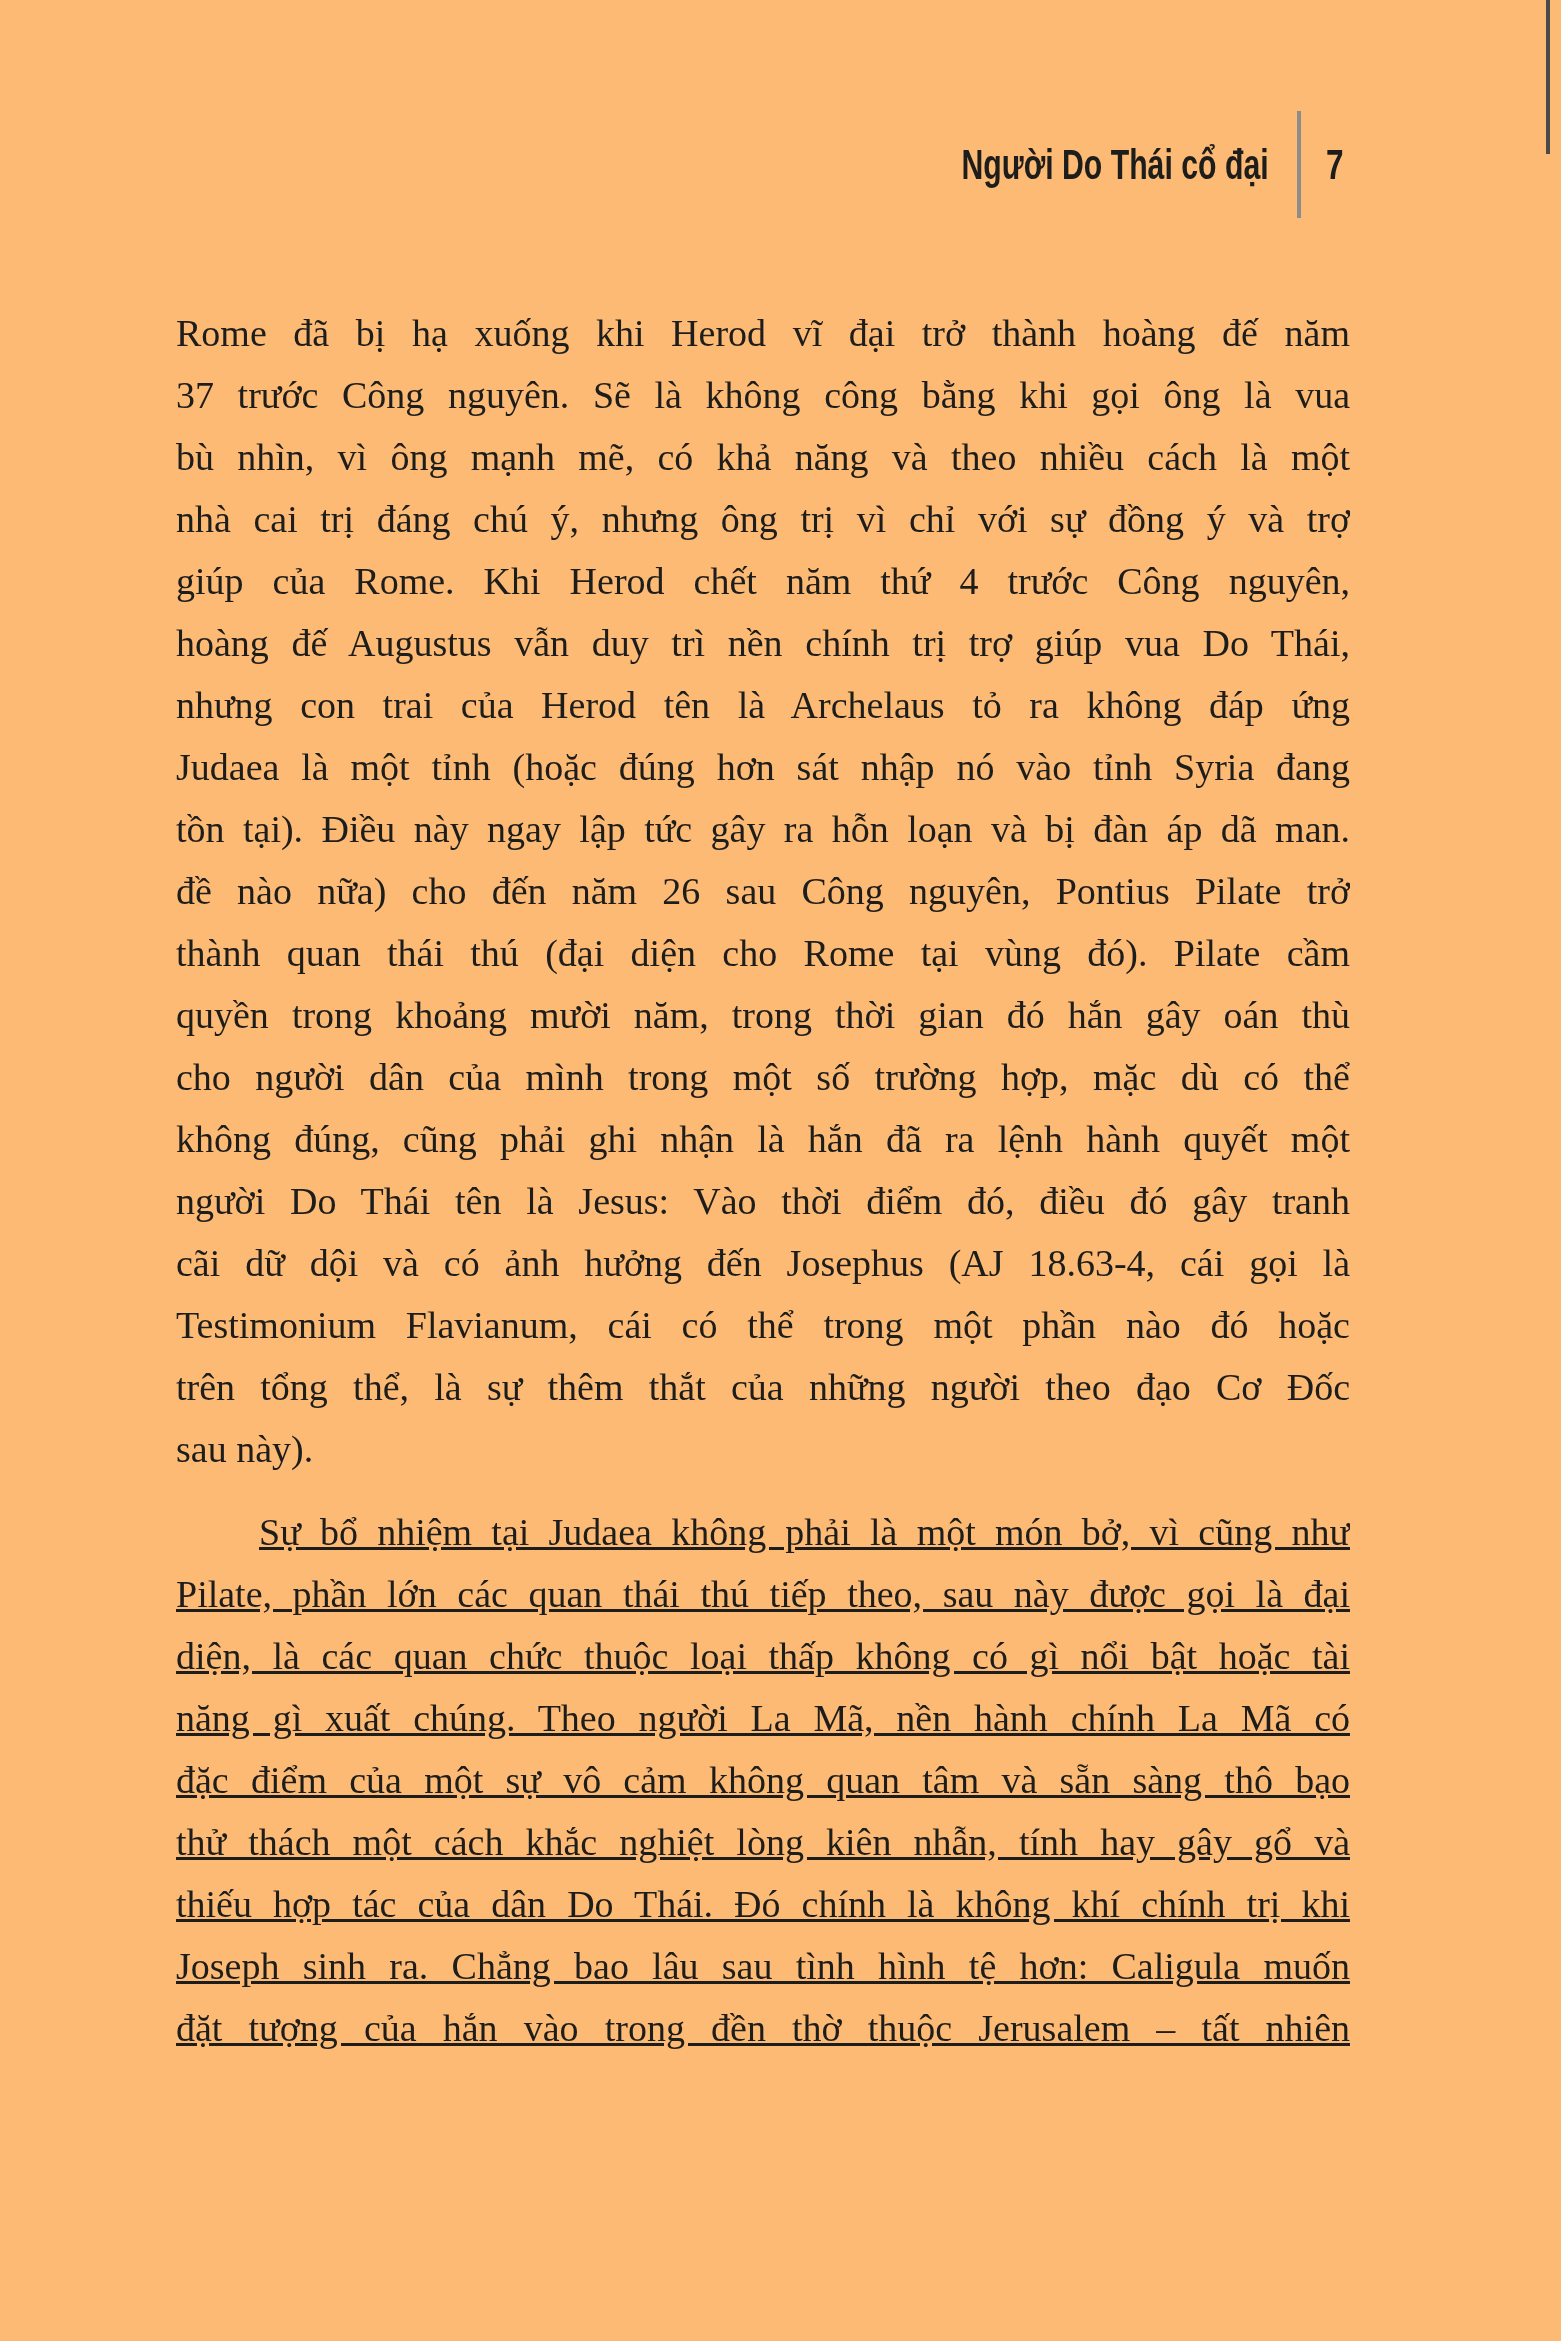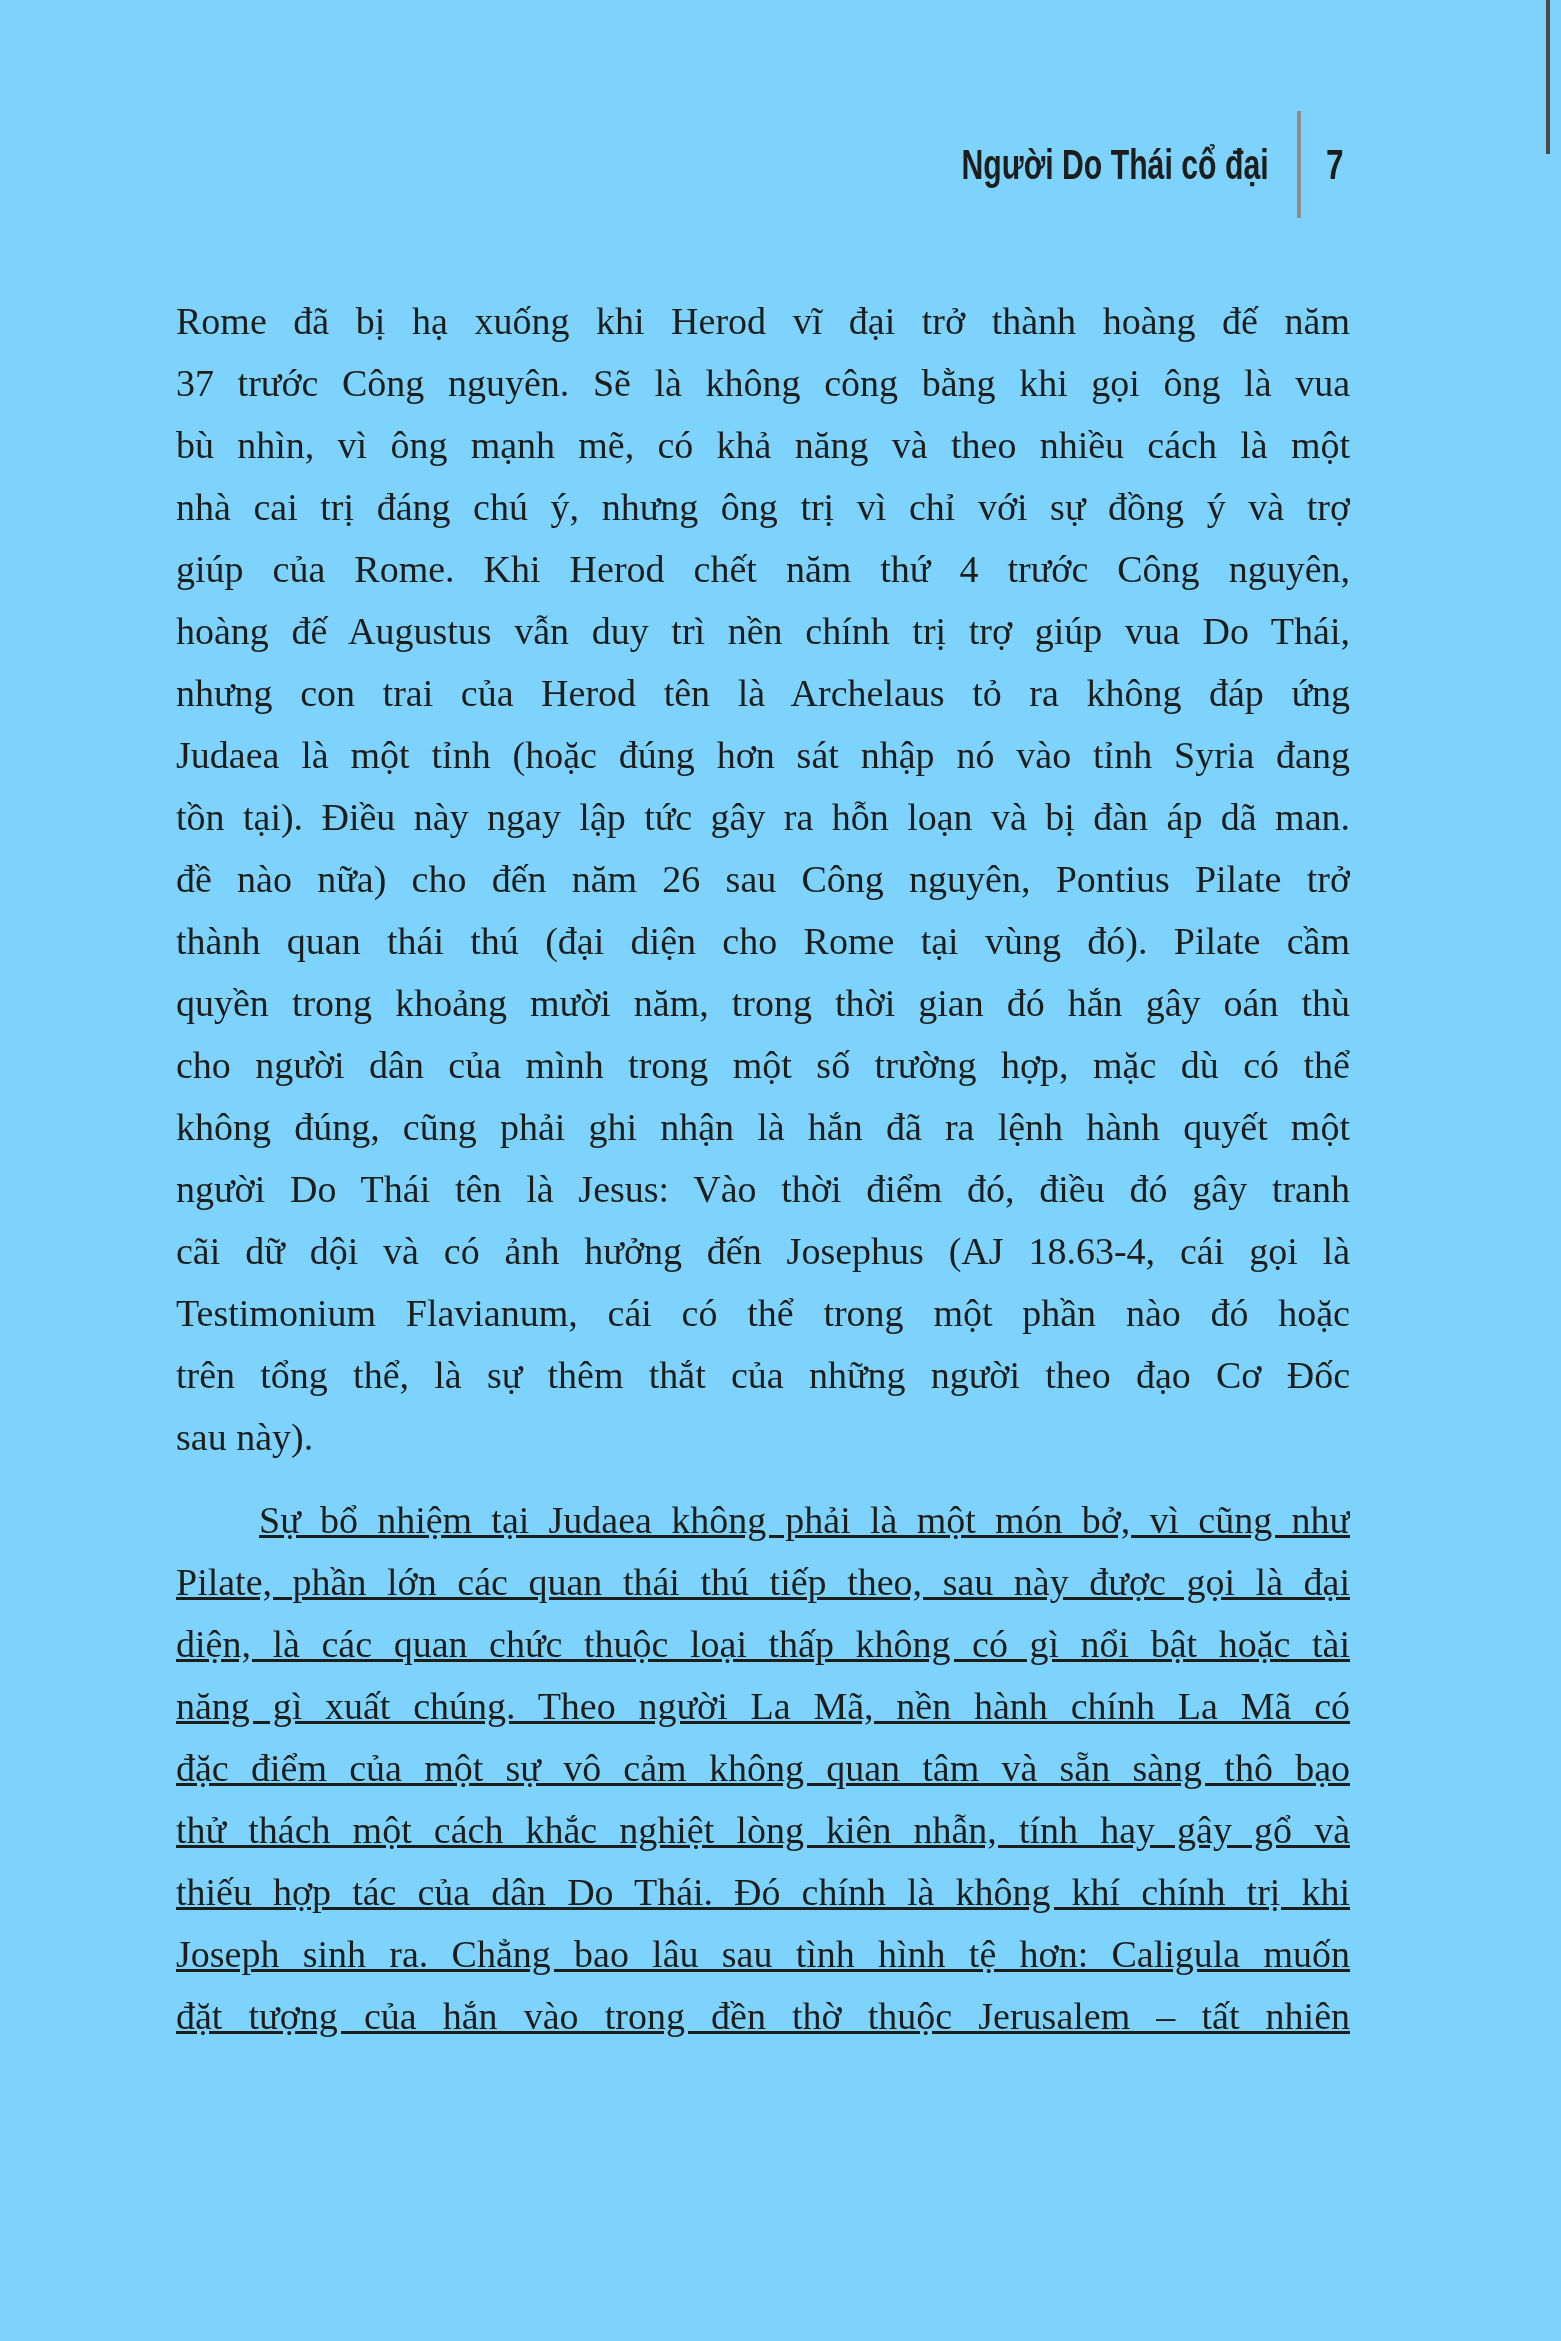--- a/index.html
+++ b/index.html
@@ -4,21 +4,21 @@
 <style>
   html, body {
     margin: 0;
     padding: 0;
     background: #ffffff;
   }
   .page {
     position: relative;
     width: 1561px;
     height: 2342px;
-    background: #7dd3fc;
+    background: #fdba74;
     overflow: hidden;
     font-family: "Liberation Serif", "DejaVu Serif", serif;
     color: #1d1d1b;
   }
   
   .edge-mark {
     position: absolute;
     left: 1546px;
     top: 0;
     width: 4.1px;
@@ -59,21 +59,21 @@
     font-size: 42px;
     display: inline-block;
     transform: scaleX(0.75);
     transform-origin: left center;
     color: #1d1d1b;
   }
   
   .body-text {
     position: absolute;
     left: 176px;
-    top: 290px;
+    top: 302px;
     width: 1174px;
   }
   .paragraph { margin: 0; }
   .paragraph + .paragraph { margin-top: 20.7px; text-decoration: underline; }
   .line {
     font-size: 38px;
     line-height: 62px;
     text-align: justify;
     text-align-last: justify;
     white-space: normal;

